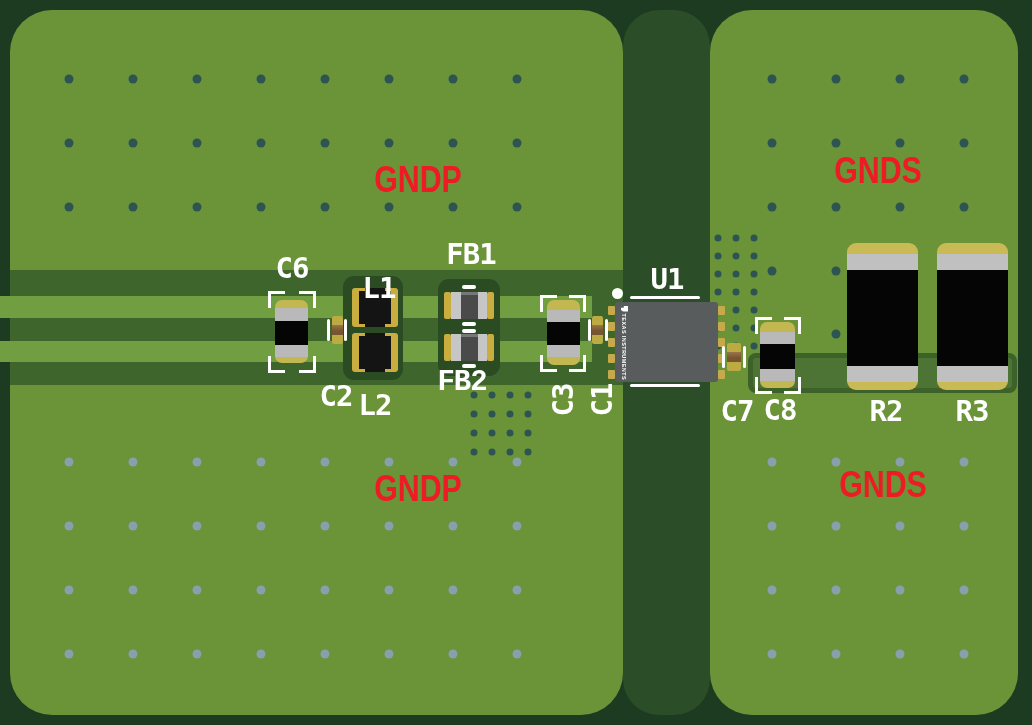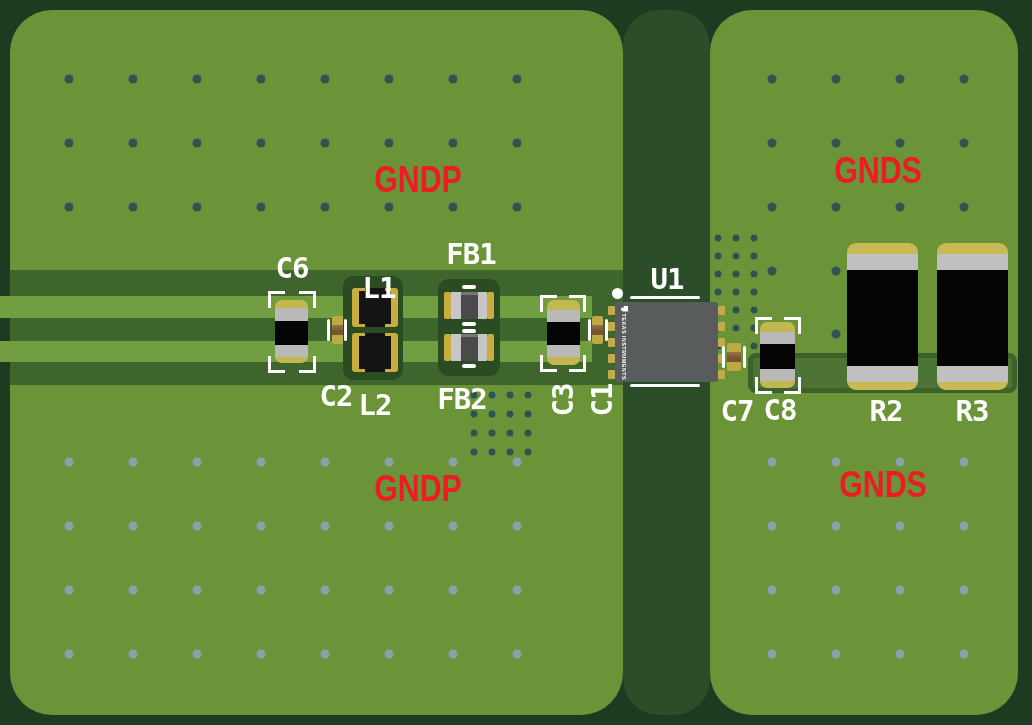--- a/index.html
+++ b/index.html
@@ -335,21 +335,21 @@
     <div style="height:96px;background:var(--cap_black);"></div>
     <div style="height:16px;background:var(--res_silver);"></div>
     <div style="height:8px;background:var(--res_pad);"></div>
   </div>
 
   <span class="slk" style="left:292px;top:269px;">C6</span>
   <span class="slk" style="left:379px;top:257px;margin-top:32px;">L1</span>
   <span class="slk" style="left:471px;top:255px;">FB1</span>
   <span class="slk" style="left:336px;top:397px;">C2</span>
   <span class="slk" style="left:375px;top:406px;">L2</span>
-  <span class="slk" style="left:462px;top:400px;">FB2</span>
+  <span class="slk" style="left:462px;top:384px;font-family:Liberation Mono, monospace;">FB2</span>
   <span class="slk rot" style="left:563px;top:400px;">C3</span>
   <span class="slk rot" style="left:602px;top:400px;">C1</span>
   <span class="slk" style="left:667px;top:280px;">U1</span>
   <span class="slk" style="left:737px;top:412px;">C7</span>
   <span class="slk" style="left:780px;top:411px;">C8</span>
   <span class="slk" style="left:886px;top:412px;">R2</span>
   <span class="slk" style="left:972px;top:412px;">R3</span>
 
   <span class="net" style="left:418px;top:181px;">GNDP</span>
   <span class="net" style="left:878px;top:172px;">GNDS</span>

